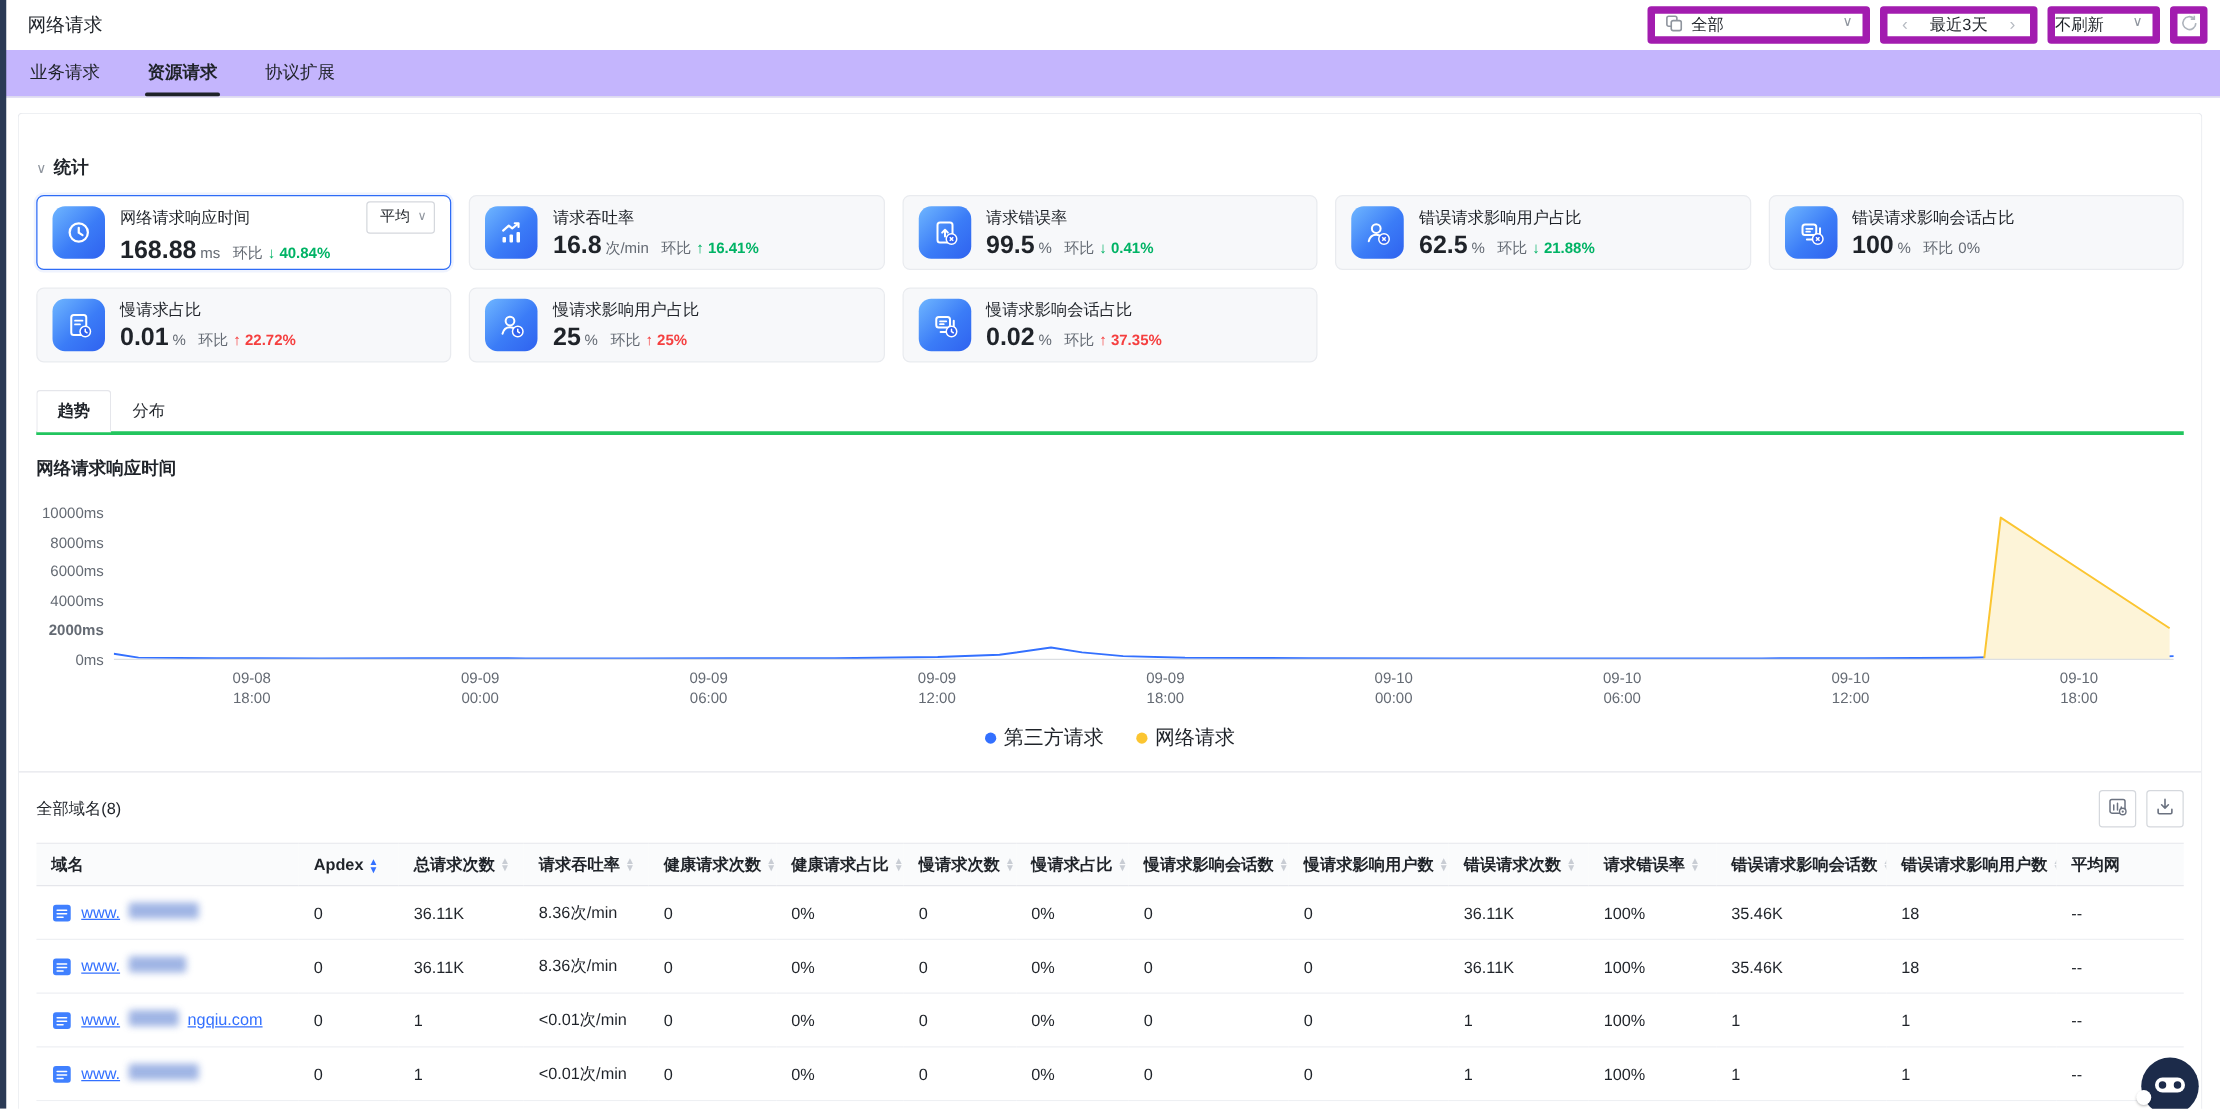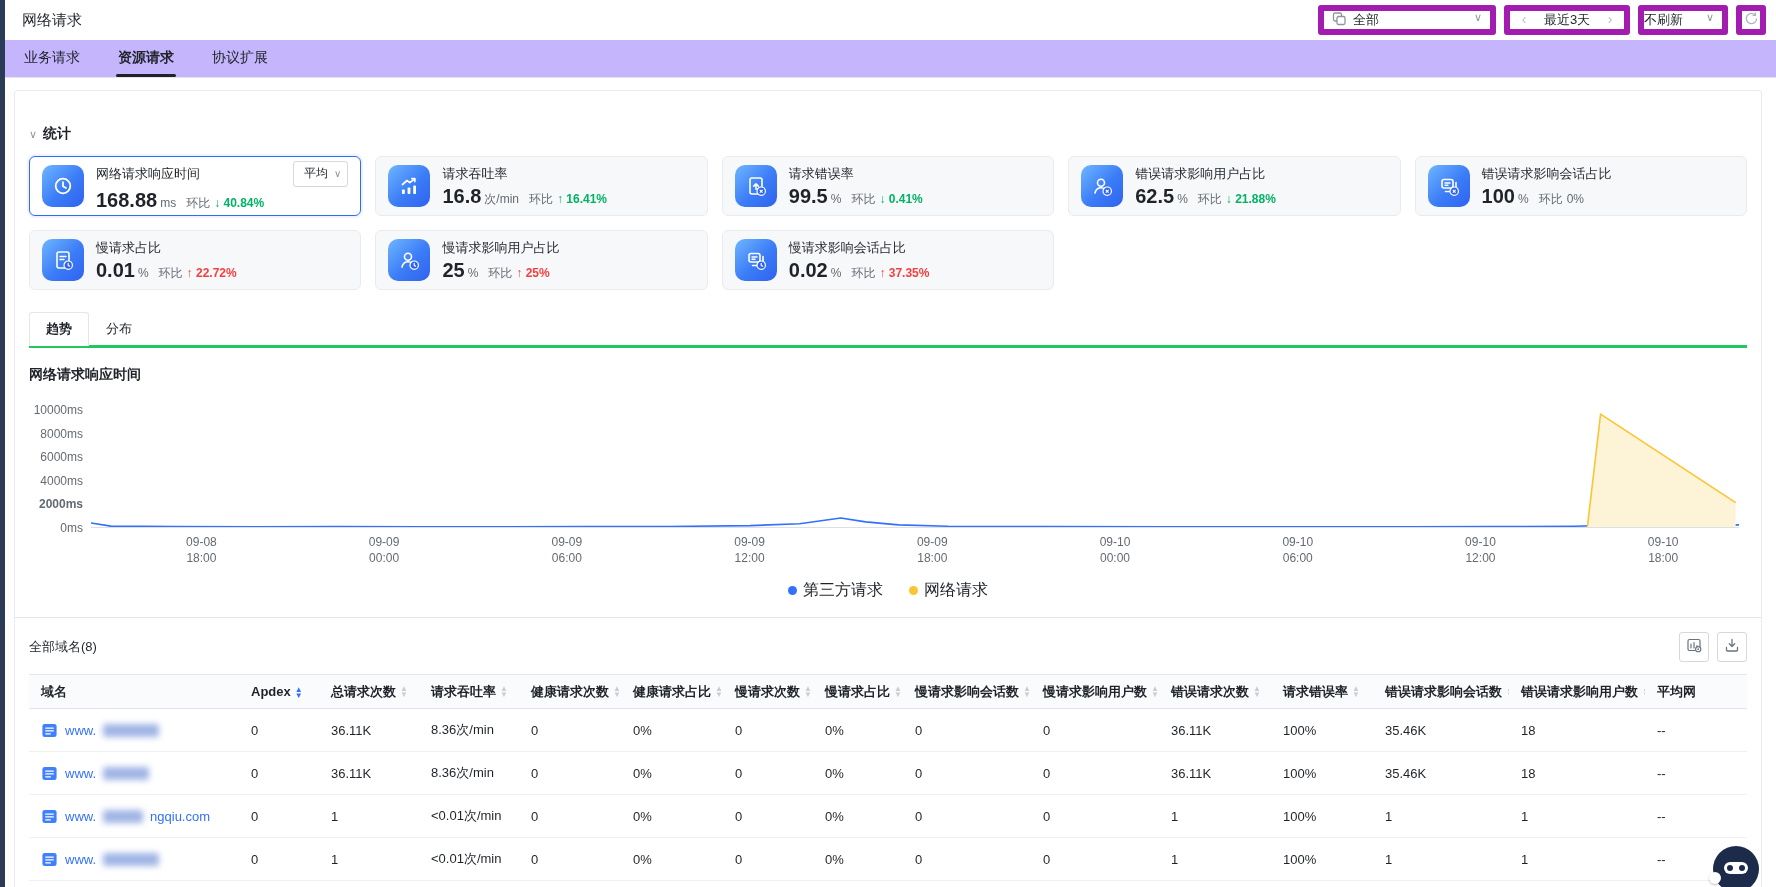--- a/index.html
+++ b/index.html
@@ -85,21 +85,21 @@
   .table-title { font-size:13px; color:#1f2329; }
   .table-tools { margin-left:auto; display:flex; gap:8px; }
   .tool-btn { width:30px; height:30px; border:1px solid #d5d8dd; border-radius:3px; background:#fff; display:flex; align-items:center; justify-content:center; cursor:pointer; }
 
   .tablewrap { margin-top:12px; overflow:hidden; }
   table { border-collapse:collapse; table-layout:fixed; width:1736px; }
   th { height:34px; background:#fafbfc; border-top:1px solid #e5e6eb; border-bottom:1px solid #e5e6eb; font-size:13px; font-weight:bold; text-align:left; padding:0 12px; white-space:nowrap; overflow:hidden; }
   td { height:43px; border-bottom:1px solid #eef0f3; font-size:13px; padding:0 12px; white-space:nowrap; overflow:hidden; }
   .sort { display:inline-flex; flex-direction:column; vertical-align:middle; margin-left:4px; line-height:6px; font-size:8px; color:#c9cdd4; cursor:pointer; }
   .sort.blue { color:#3370ff; }
-  .domain-cell { display:flex; align-items:center; gap:7px; color:#3370ff; cursor:pointer; }
+  .domain-cell { display:flex; align-items:flex-start; gap:7px; color:#3370ff; cursor:pointer;text-decoration:underline; }
   .redacted { display:inline-block; height:13px; border-radius:2px; background:#8fa8e0; filter:blur(3px); opacity:.85; vertical-align:middle; }
 
   
   .assistant { position:absolute; left:1713px; top:846px; width:46px; height:46px; border-radius:50%; background:#1c2b4a; z-index:40; cursor:pointer; }
   .assistant .glasses { position:absolute; left:11px; top:16px; width:24px; height:12px; background:#fff; border-radius:6px; }
   .assistant .glasses::before, .assistant .glasses::after { content:""; position:absolute; top:3px; width:6px; height:6px; border-radius:50%; background:#1c2b4a; }
   .assistant .glasses::before { left:3px; } .assistant .glasses::after { right:3px; }
   .assistant .dot { position:absolute; left:-4px; top:26px; width:12px; height:12px; border-radius:50%; background:#fff; box-shadow:0 1px 2px rgba(0,0,0,.25); }
 </style>
 </head>

